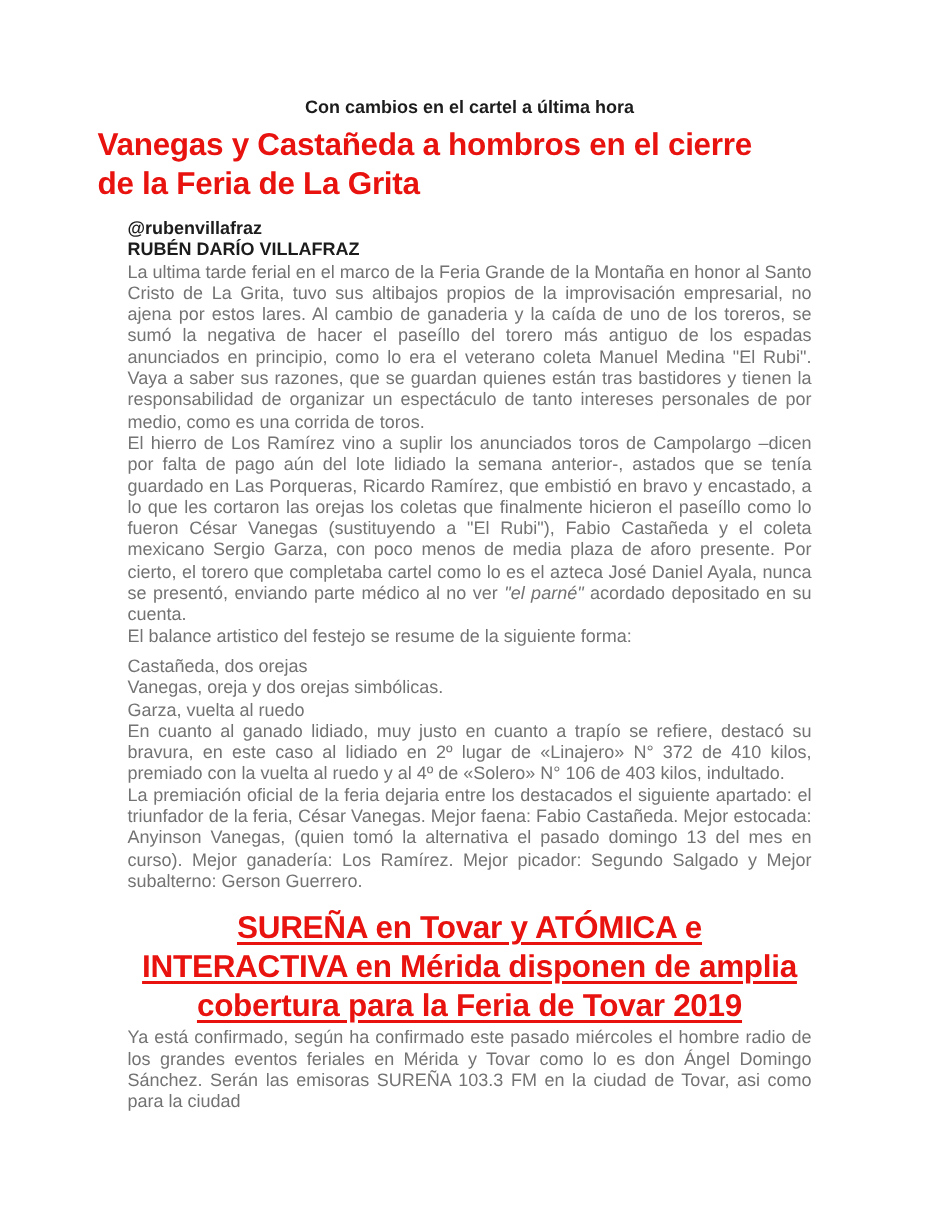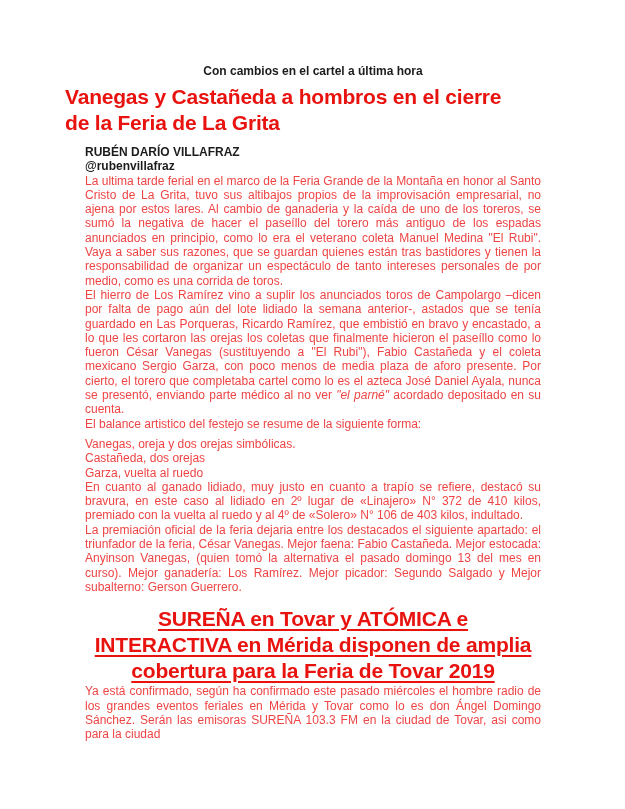--- a/index.html
+++ b/index.html
@@ -41,21 +41,21 @@
     margin-top: 9px;
     font-weight: bold;
     font-size: 12px;
     line-height: 14.3px;
     color: #1c1c1c;
   }
   p.body, .list-line {
     margin: 0;
     font-size: 12px;
     line-height: 14.3px;
-    color: #ef4444;
+    color: #737373;
   }
   p.just { text-align: justify; }
   .gap-lg { margin-top: 9px; }
   .gap { margin-top: 6px; }
   .results { margin-top: 6px; }
   h2.headline2 {
     margin: 12px -20px 0 -20px;
     text-align: center;
     font-size: 21px;
     line-height: 26px;
@@ -72,33 +72,33 @@
 <body>
 
 <div class="page">
 
   <div class="kicker">Con cambios en el cartel a última hora</div>
 
   <h1 class="headline red">Vanegas y Castañeda a hombros en el cierre
 de la Feria de La Grita</h1>
 
   <div class="byline">
+    <div>@rubenvillafraz</div>
     <div>RUBÉN DARÍO VILLAFRAZ</div>
-    <div>@rubenvillafraz</div>
   </div>
 
   <p class="body just gap-lg">La ultima tarde ferial en el marco de la Feria Grande de la Montaña en honor al Santo Cristo de La Grita, tuvo sus altibajos propios de la improvisación empresarial, no ajena por estos lares. Al cambio de ganaderia y la caída de uno de los toreros, se sumó la negativa de hacer el paseíllo del torero más antiguo de los espadas anunciados en principio, como lo era el veterano coleta Manuel Medina "El Rubi". Vaya a saber sus razones, que se guardan quienes están tras bastidores y tienen la responsabilidad de organizar un espectáculo de tanto intereses personales de por medio, como es una corrida de toros.</p>
 
   <p class="body just gap"><span>El hierro de Los Ramírez vino a suplir los anunciados toros de Campolargo –dicen por falta de pago aún del lote lidiado la semana anterior-, astados que se tenía guardado en Las Porqueras, Ricardo Ramírez, que embistió en bravo y encastado, a lo que les cortaron las orejas los coletas que finalmente hicieron el paseíllo como lo fueron César Vanegas (sustituyendo a "El Rubi"), Fabio Castañeda y el coleta mexicano Sergio Garza, con poco menos de media plaza de aforo presente. Por cierto, el torero que completaba cartel como lo es el azteca José Daniel Ayala, nunca se presentó, enviando parte médico al no ver </span><em>"el parné"</em><span> acordado depositado en su cuenta.</span></p>
 
   <p class="body gap">El balance artistico del festejo se resume de la siguiente forma:</p>
 
   <div class="results">
+    <div class="list-line">Castañeda, dos orejas</div>
     <div class="list-line">Vanegas, oreja y dos orejas simbólicas.</div>
-    <div class="list-line">Castañeda, dos orejas</div>
     <div class="list-line">Garza, vuelta al ruedo</div>
   </div>
 
   <p class="body just gap">En cuanto al ganado lidiado, muy justo en cuanto a trapío se refiere, destacó su bravura, en este caso al lidiado en 2º lugar de «Linajero» N° 372 de 410 kilos, premiado con la vuelta al ruedo y al 4º de «Solero» N° 106 de 403 kilos, indultado.</p>
 
   <p class="body just gap">La premiación oficial de la feria dejaria entre los destacados el siguiente apartado: el triunfador de la feria, César Vanegas. Mejor faena: Fabio Castañeda. Mejor estocada: Anyinson Vanegas, (quien tomó la alternativa el pasado domingo 13 del mes en curso). Mejor ganadería: Los Ramírez. Mejor picador: Segundo Salgado y Mejor subalterno: Gerson Guerrero.</p>
 
   <h2 class="headline2 red">SUREÑA en Tovar y ATÓMICA e
 INTERACTIVA en Mérida disponen de amplia
 cobertura para la Feria de Tovar 2019</h2>

